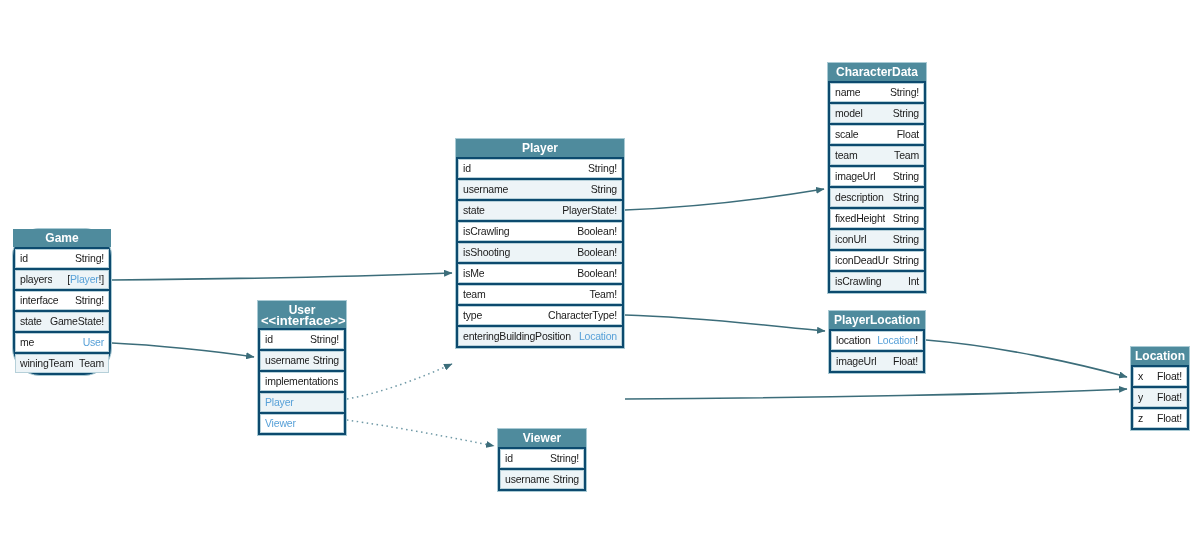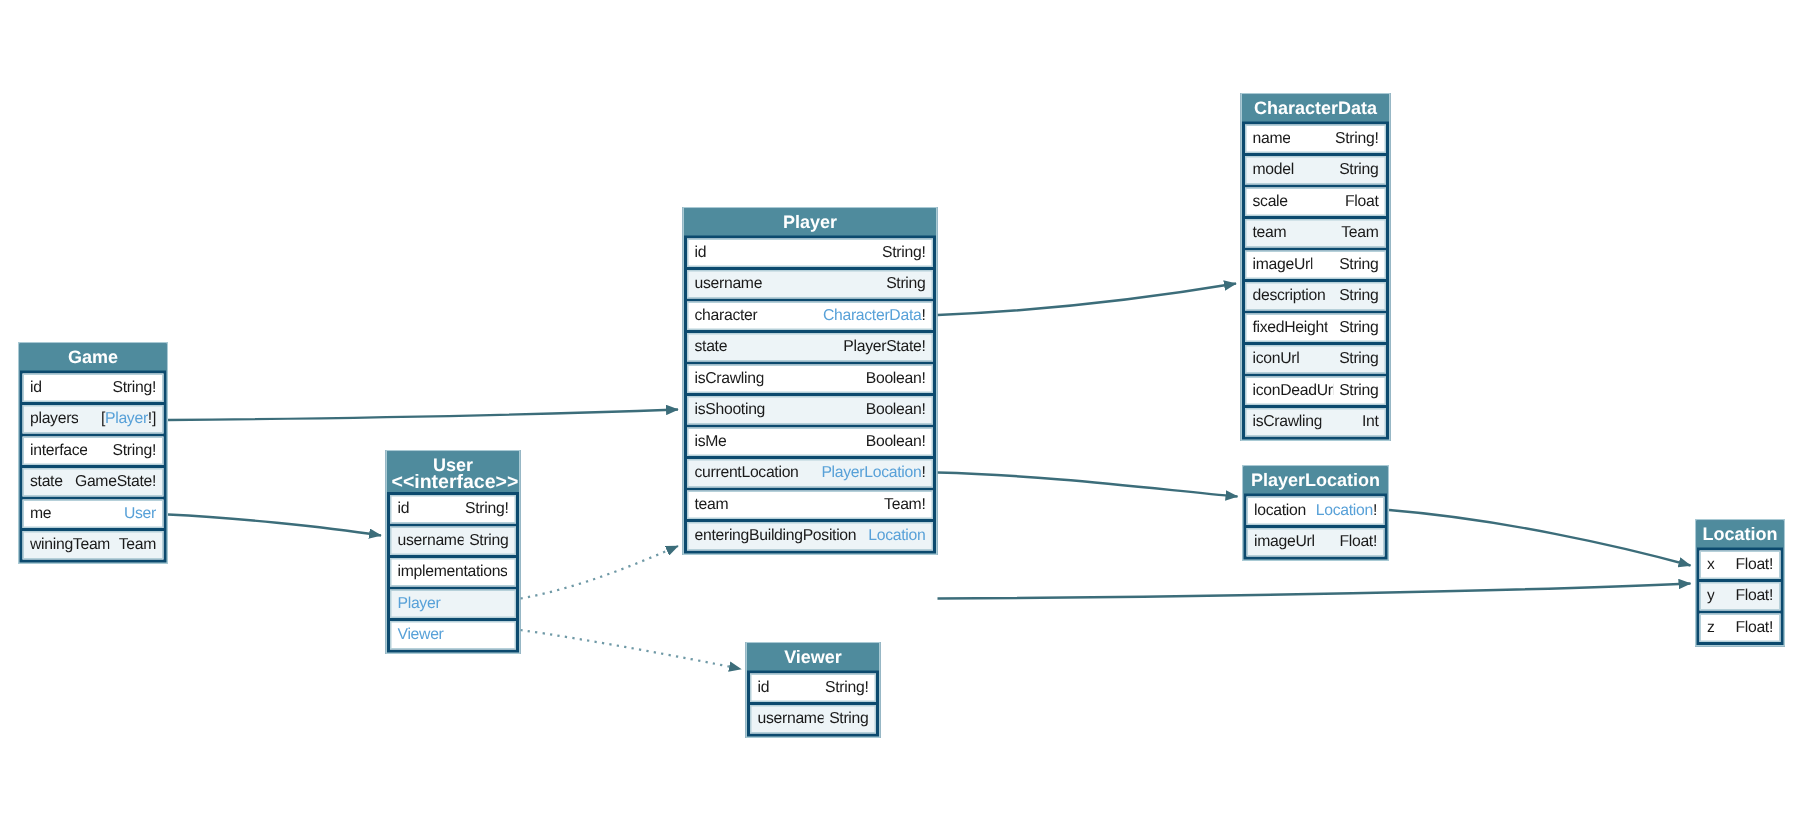--- a/index.html
+++ b/index.html
@@ -80,21 +80,21 @@
         <path d="M112,343 C155,345 215,351 254,357" class="edge" marker-end="url(#arrowhead)"></path>
         <path d="M625,210 C700,207 770,198 824,189" class="edge" marker-end="url(#arrowhead)"></path>
         <path d="M625,315 C700,317 770,326 825,331" class="edge" marker-end="url(#arrowhead)"></path>
         <path d="M625,399 C800,398 1020,394 1127,389" class="edge" marker-end="url(#arrowhead)"></path>
         <path d="M926,340 C1000,346 1080,364 1127,377" class="edge" marker-end="url(#arrowhead)"></path>
         <path d="M347,399 C385,392 420,378 452,364" class="edge dotted" marker-end="url(#arrowhead)"></path>
         <path d="M347,420 C390,426 455,438 494,446" class="edge dotted" marker-end="url(#arrowhead)"></path>
       </g>
   </svg>
 
-<div class="gv-table" style="left: 12px; top: 228px; width: 100px;">
+<div class="gv-table" style="left: 12px; top: 228px; width: 100px; border-radius: 28px;">
       <div class="gv-header"><span>Game</span></div>
       <div class="gv-rows">
         <div class="gv-row">
           <span class="fname">id</span>
           <span class="ftype">String!</span>
         </div>
         <div class="gv-row alt">
           <span class="fname">players</span>
           <span class="ftype">[<span class="link">Player</span>!]</span>
         </div>
@@ -142,47 +142,43 @@
       <div class="gv-header"><span>Player</span></div>
       <div class="gv-rows">
         <div class="gv-row">
           <span class="fname">id</span>
           <span class="ftype">String!</span>
         </div>
         <div class="gv-row alt">
           <span class="fname">username</span>
           <span class="ftype">String</span>
         </div>
-        <div class="gv-row">
-          <span class="fname">character</span>
-          <span class="ftype"><span class="link">CharacterData</span>!</span>
-        </div>
         <div class="gv-row alt">
           <span class="fname">state</span>
           <span class="ftype">PlayerState!</span>
         </div>
         <div class="gv-row">
           <span class="fname">isCrawling</span>
           <span class="ftype">Boolean!</span>
         </div>
         <div class="gv-row alt">
           <span class="fname">isShooting</span>
           <span class="ftype">Boolean!</span>
         </div>
         <div class="gv-row">
           <span class="fname">isMe</span>
           <span class="ftype">Boolean!</span>
         </div>
-        <div class="gv-row alt">
-          <span class="fname">currentLocation</span>
-          <span class="ftype"><span class="link">PlayerLocation</span>!</span>
-        </div>
         <div class="gv-row">
           <span class="fname">team</span>
           <span class="ftype">Team!</span>
+        </div>
+        <div class="gv-row">
+          <span class="fname">type</span>
+          <span class="ftype">CharacterType!</span>
         </div>
         <div class="gv-row alt">
           <span class="fname">enteringBuildingPosition</span>
           <span class="ftype"><span class="link">Location</span></span>
         </div>
       </div>
     </div>
     <div class="gv-table" style="left: 497px; top: 428px; width: 90px;">
       <div class="gv-header"><span>Viewer</span></div>
       <div class="gv-rows">

